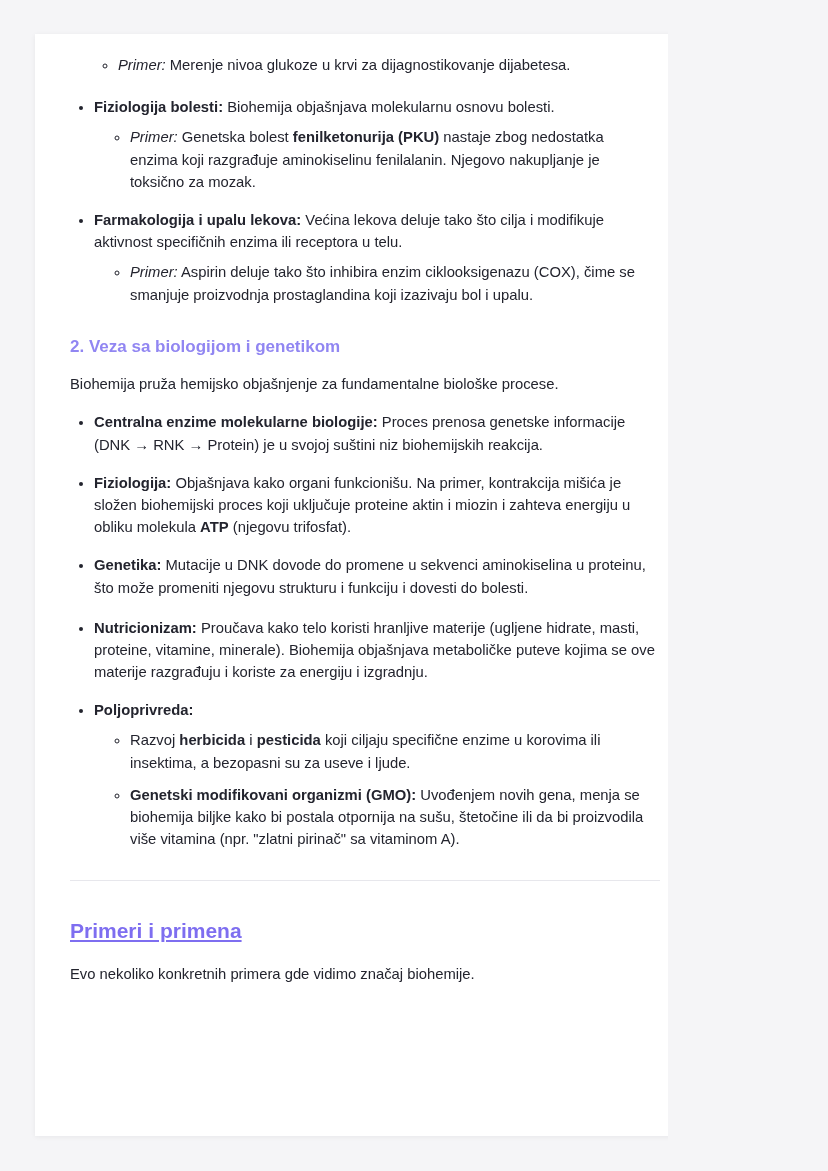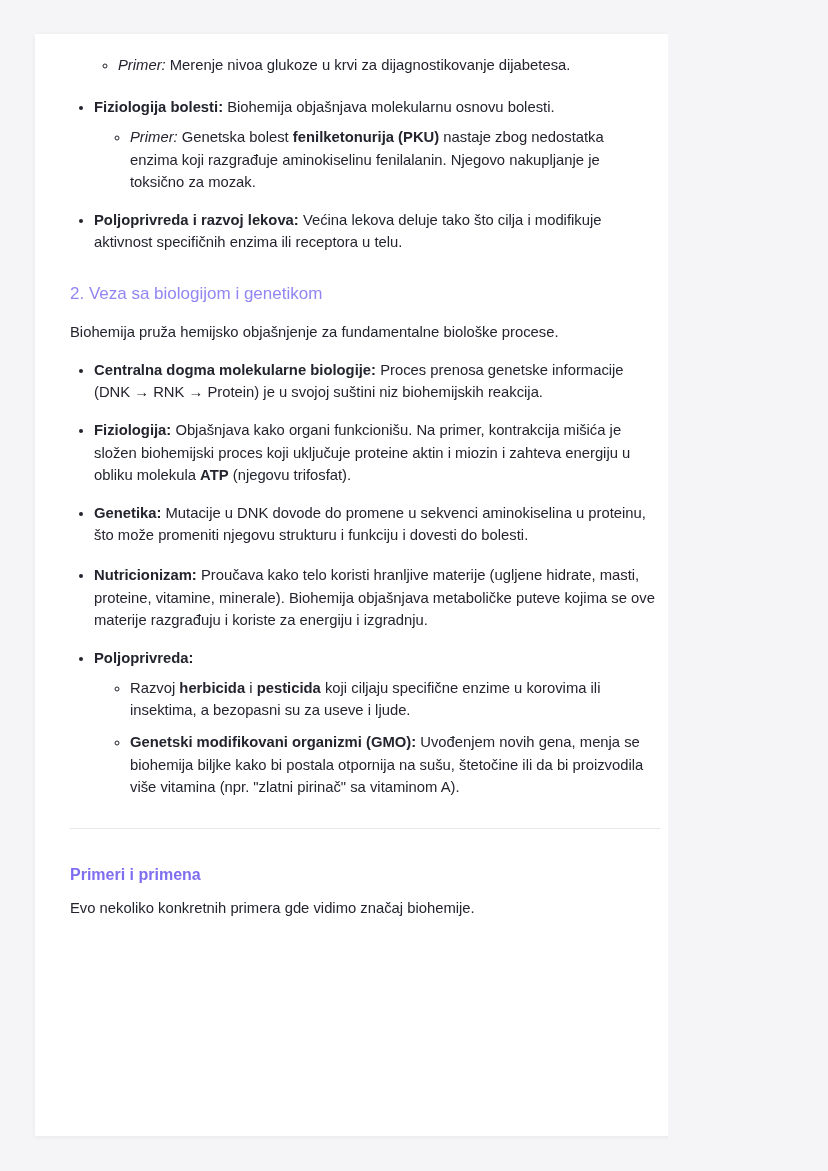--- a/index.html
+++ b/index.html
@@ -22,22 +22,22 @@
     font-size: 14.8px; line-height: 1.5;
   }
   .content p { margin: 0 0 16px; }
   ul.top-list { list-style: disc; margin: 0 0 18px; padding-left: 24px; }
   ul.top-list > li { margin: 0 0 16px; }
   ul.sub { list-style: circle; margin: 8px 0 0; padding-left: 24px; }
   ul.sub > li { margin: 0 12px 10px; }
   ul.sub > li:last-child { margin-bottom: 0; }
   ul.orphan-sub { list-style: circle; margin: 0 0 20px; padding-left: 48px; }
   ul.orphan-sub > li { margin: 0; }
-  h3 { color: var(--h3-color, #9186f2); font-size: 17px; font-weight: 400; margin: 28px 0 14px; }
-  h2 { color: var(--h2-color, #7e6ef0); font-size: 16px; font-weight: 700; margin: 34px 0 10px; }
+  h3 { color: var(--h3-color, #9186f2); font-size: 17px; font-weight: 700; margin: 28px 0 14px; }
+  h2 { color: var(--h2-color, #7e6ef0); font-size: 21px; font-weight: 700; margin: 34px 0 16px; text-decoration: underline; }
   hr { border: none; border-top: 1px solid #e7e7ec; margin: 30px 0 28px; }
   .b { font-weight: 700; }
   .i { font-style: italic; }
   .watermark {
     position: absolute; right: 5px; top: 1040px;
     font-size: 9.5px; color: #a9adb5;
   }
   .scrollbar {
     position: absolute; left: 750px; top: 34px;
     width: 4px; height: 1102px;
@@ -51,26 +51,28 @@
 <div class="page">
   <div class="card">
     <div class="content">
         <ul class="orphan-sub">
           <li><span class="i">Primer:</span><span> Merenje nivoa glukoze u krvi za dijagnostikovanje dijabetesa.</span></li>
         </ul>
         <ul class="top-list">
           <li><span class="b">Fiziologija bolesti:</span><span> Biohemija objašnjava molekularnu osnovu bolesti.</span><ul class="sub">
               <li><span class="i">Primer:</span><span> Genetska bolest </span><span class="b">fenilketonurija (PKU)</span><span> nastaje zbog nedostatka enzima koji razgrađuje aminokiselinu fenilalanin. Njegovo nakupljanje je toksično za mozak.</span></li>
             </ul></li>
-          <li><span class="b">Poljoprivreda i razvoj lekova:</span><span> Većina lekova deluje tako što cilja i modifikuje aktivnost specifičnih enzima ili receptora u telu.</span></li>
+          <li><span class="b">Farmakologija i upalu lekova:</span><span> Većina lekova deluje tako što cilja i modifikuje aktivnost specifičnih enzima ili receptora u telu.</span><ul class="sub">
+              <li><span class="i">Primer:</span><span> Aspirin deluje tako što inhibira enzim ciklooksigenazu (COX), čime se smanjuje proizvodnja prostaglandina koji izazivaju bol i upalu.</span></li>
+            </ul></li>
         </ul>
         <h3>2. Veza sa biologijom i genetikom</h3>
         <p><span>Biohemija pruža hemijsko objašnjenje za fundamentalne biološke procese.</span></p>
         <ul class="top-list">
-          <li><span class="b">Centralna dogma molekularne biologije:</span><span> Proces prenosa genetske informacije (DNK → RNK → Protein) je u svojoj suštini niz biohemijskih reakcija.</span></li>
+          <li><span class="b">Centralna enzime molekularne biologije:</span><span> Proces prenosa genetske informacije (DNK → RNK → Protein) je u svojoj suštini niz biohemijskih reakcija.</span></li>
           <li><span class="b">Fiziologija:</span><span> Objašnjava kako organi funkcionišu. Na primer, kontrakcija mišića je složen biohemijski proces koji uključuje proteine aktin i miozin i zahteva energiju u obliku molekula </span><span class="b">ATP</span><span> (njegovu trifosfat).</span></li>
           <li><span class="b">Genetika:</span><span> Mutacije u DNK dovode do promene u sekvenci aminokiselina u proteinu, što može promeniti njegovu strukturu i funkciju i dovesti do bolesti.</span></li>
         </ul>
         <ul class="top-list">
           <li><span class="b">Nutricionizam:</span><span> Proučava kako telo koristi hranljive materije (ugljene hidrate, masti, proteine, vitamine, minerale). Biohemija objašnjava metaboličke puteve kojima se ove materije razgrađuju i koriste za energiju i izgradnju.</span></li>
           <li><span class="b">Poljoprivreda:</span><ul class="sub">
               <li><span>Razvoj </span><span class="b">herbicida</span><span> i </span><span class="b">pesticida</span><span> koji ciljaju specifične enzime u korovima ili insektima, a bezopasni su za useve i ljude.</span></li>
               <li><span class="b">Genetski modifikovani organizmi (GMO):</span><span> Uvođenjem novih gena, menja se biohemija biljke kako bi postala otpornija na sušu, štetočine ili da bi proizvodila više vitamina (npr. "zlatni pirinač" sa vitaminom A).</span></li>
             </ul></li>
         </ul>

